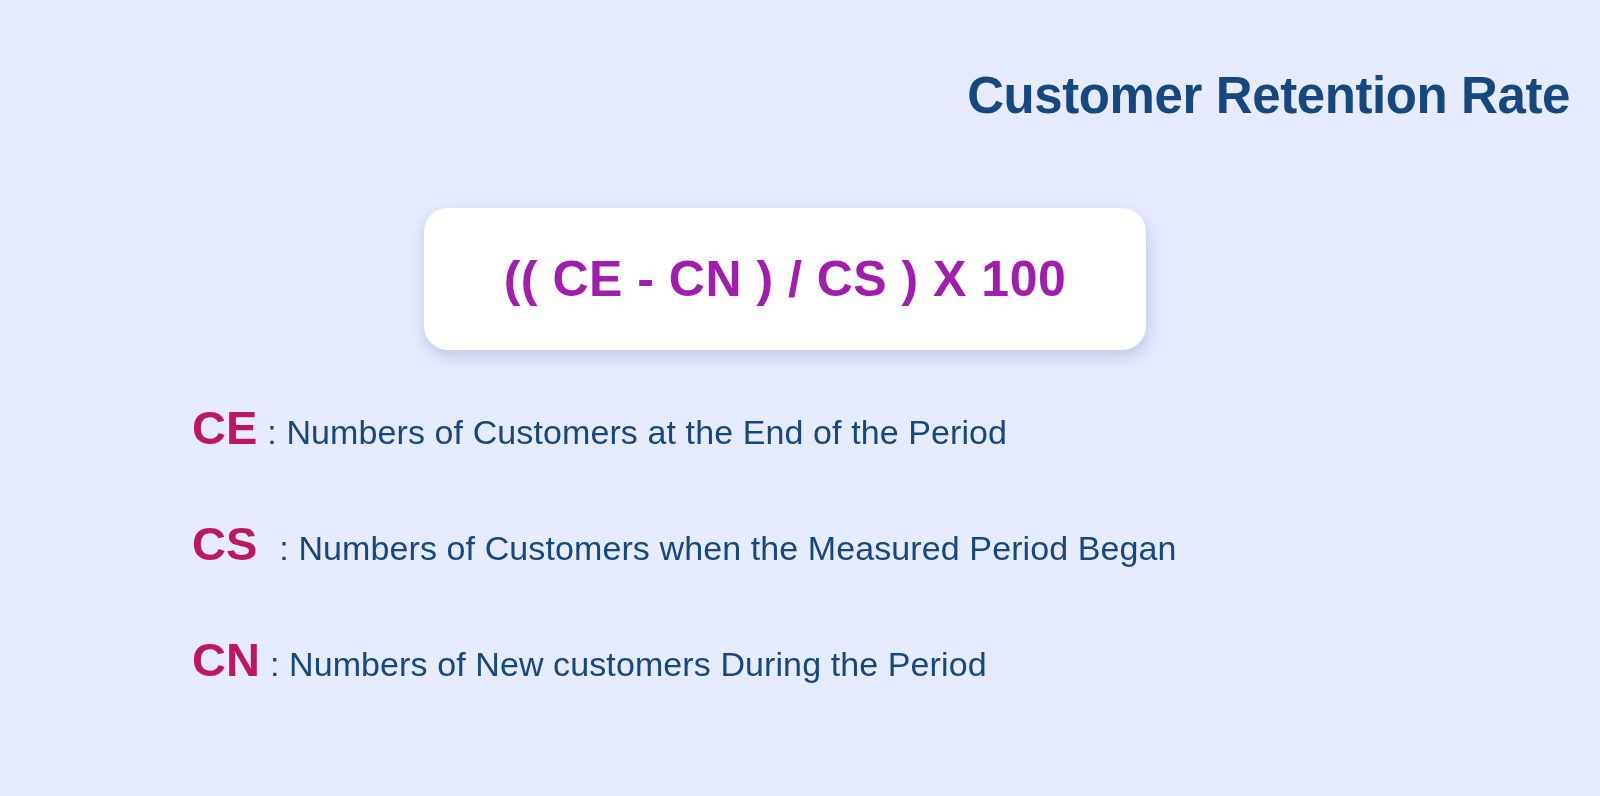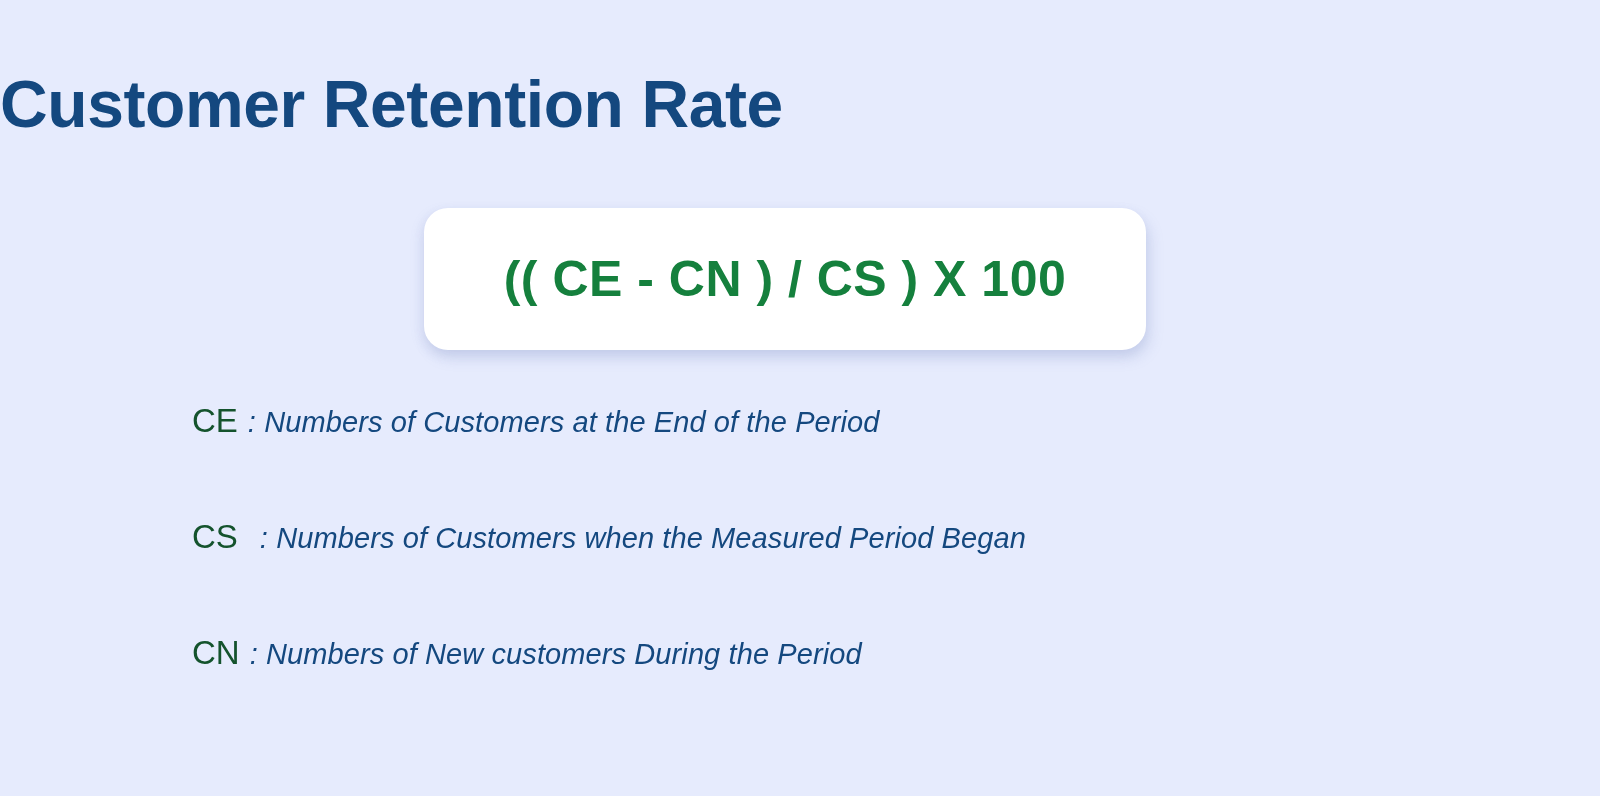--- a/index.html
+++ b/index.html
@@ -22,22 +22,22 @@
     background: #e6ebfd;
     box-sizing: border-box;
   }
 
   
   .title {
     position: absolute;
     left: 0;
     top: 68px;
     width: 1570px;
-    text-align: left;
-    font-size: 66px;
+    text-align: right;
+    font-size: 51px;
     font-weight: bold;
     letter-spacing: -0.4px;
     color: #14487f;
     line-height: 1.1;
     white-space: nowrap;
   }
 
   
   .formula-card {
     position: absolute;
@@ -51,21 +51,21 @@
                 -3px 4px 12px rgba(120, 135, 190, 0.14);
     display: flex;
     align-items: center;
     justify-content: center;
     box-sizing: border-box;
   }
 
   .formula-text {
     font-size: 50px;
     font-weight: bold;
-    color: #15803d;
+    color: #a21caf;
     letter-spacing: 0.5px;
     white-space: nowrap;
     line-height: 1;
   }
 
   
   .legend {
     position: absolute;
     left: 192px;
     top: 404px;
@@ -73,35 +73,34 @@
   }
 
   .legend-row {
     display: flex;
     align-items: baseline;
     height: 116px;
     white-space: nowrap;
   }
 
   .legend-abbr {
-    font-size: 33px;
-    font-weight: normal;
-    color: #14532d;
+    font-size: 47px;
+    font-weight: bold;
+    color: #be185d;
     letter-spacing: 0px;
     line-height: 1;
   }
 
   .legend-desc {
-    font-size: 29px;
+    font-size: 34px;
     font-weight: normal;
     color: #14487f;
     line-height: 1;
     margin-left: 10px;
     letter-spacing: 0.1px;
-    font-style: italic;
   }
 
   .legend-row.wide-gap .legend-desc {
     margin-left: 22px;
   }
 </style>
 </head>
 <body>
 
 <div id="infographic">

